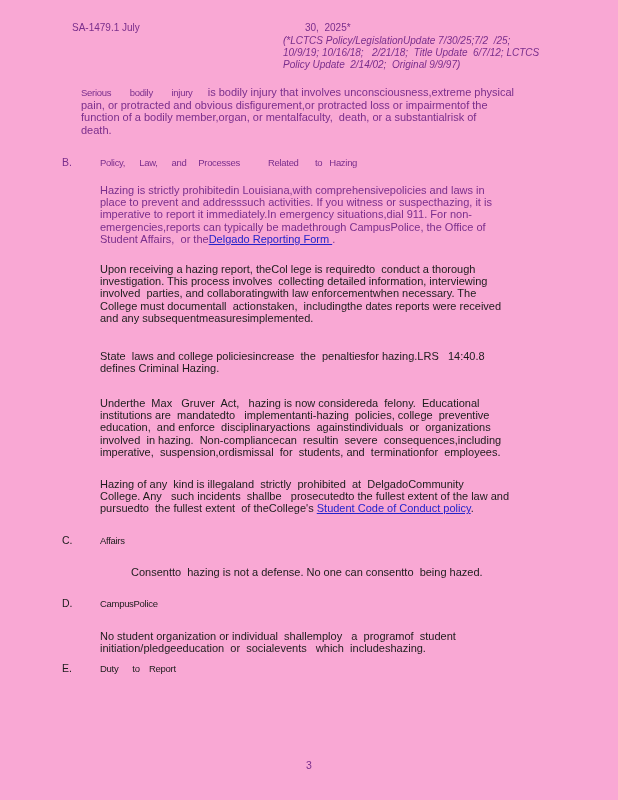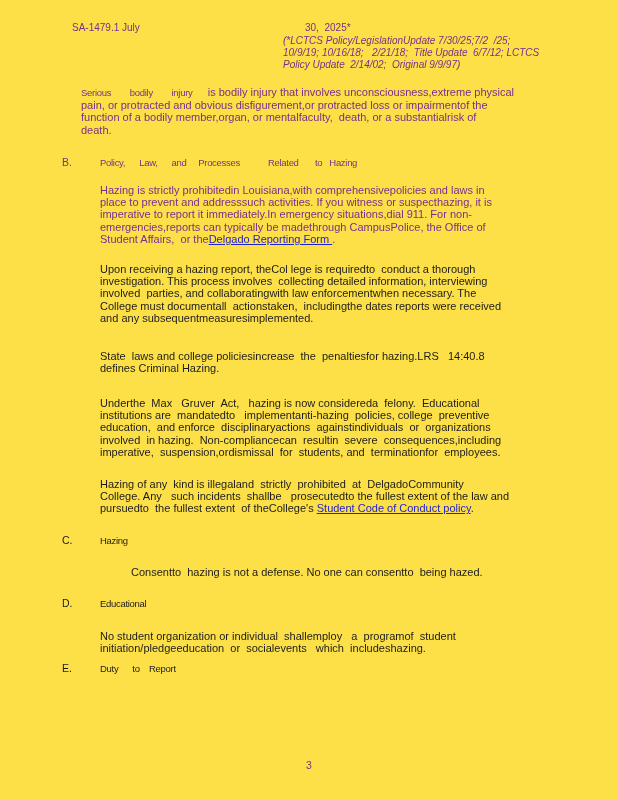--- a/index.html
+++ b/index.html
@@ -1,19 +1,19 @@
 <!DOCTYPE html>
 <html><head>
 <meta charset="utf-8">
 <style>
   html,body{margin:0;padding:0;background:#ffffff;}
   .page{
     position:relative;
     width:618px;height:800px;
-    background:#fde047;
+    background:#f9a8d4;
     font-family:"Liberation Sans",sans-serif;
     color:#1c1c1c;
     font-size:11px;
     overflow:hidden;
   }
   .abs{position:absolute;}
   .purple{color:#7a2e8c;}
   .tline,.line{white-space:pre;line-height:12.2px;}
   .narrow{font-size:9.5px;letter-spacing:-0.3px;}
   .italic{font-style:italic;}
@@ -81,27 +81,27 @@
 
   <div class="abs" style="left:100px;top:478px;width:490px;">
     <div>
         <div class="tline">Hazing of any  kind is illegaland  strictly  prohibited  at  DelgadoCommunity</div>
         <div class="tline">College. Any   such incidents  shallbe   prosecutedto the fullest extent of the law and</div>
       </div>
     <div class="line"><span>pursuedto  the fullest extent  of theCollege's </span><a class="doclink">Student Code of Conduct policy</a><span>.</span></div>
   </div>
 
   <div class="abs letter" style="left:62px;top:534px;">C.</div>
-  <div class="abs narrow" style="left:100px;top:535px;white-space:pre;">Hazing</div>
+  <div class="abs narrow" style="left:100px;top:535px;white-space:pre;">Affairs</div>
   <div class="abs" style="left:100px;top:566px;width:480px;margin-left:31px;">
       <div class="tline">Consentto  hazing is not a defense. No one can consentto  being hazed.</div>
     </div>
 
   <div class="abs letter" style="left:62px;top:597px;">D.</div>
-  <div class="abs narrow" style="left:100px;top:598px;white-space:pre;">Educational</div>
+  <div class="abs narrow" style="left:100px;top:598px;white-space:pre;">CampusPolice</div>
   <div class="abs" style="left:100px;top:630px;width:480px;">
       <div class="tline">No student organization or individual  shallemploy   a  programof  student</div>
       <div class="tline">initiation/pledgeeducation  or  socialevents   which  includeshazing.</div>
     </div>
 
   <div class="abs letter" style="left:62px;top:662px;">E.</div>
   <div class="abs narrow" style="left:100px;top:663px;white-space:pre;">Duty      to    Report</div>
 
   <div class="abs pgnum purple" style="left:0;top:759px;">3</div>
 

